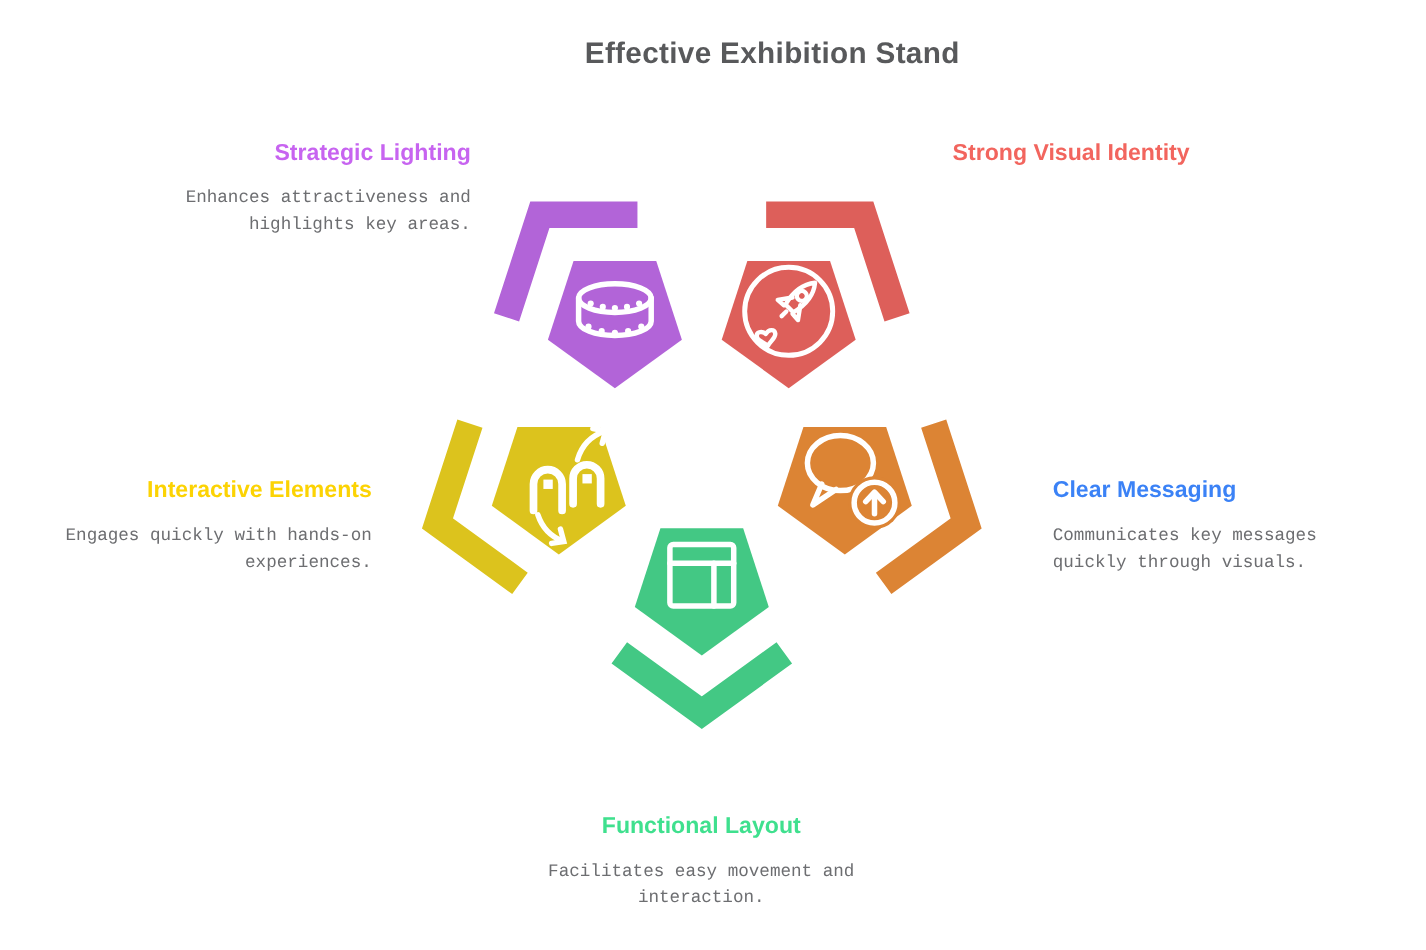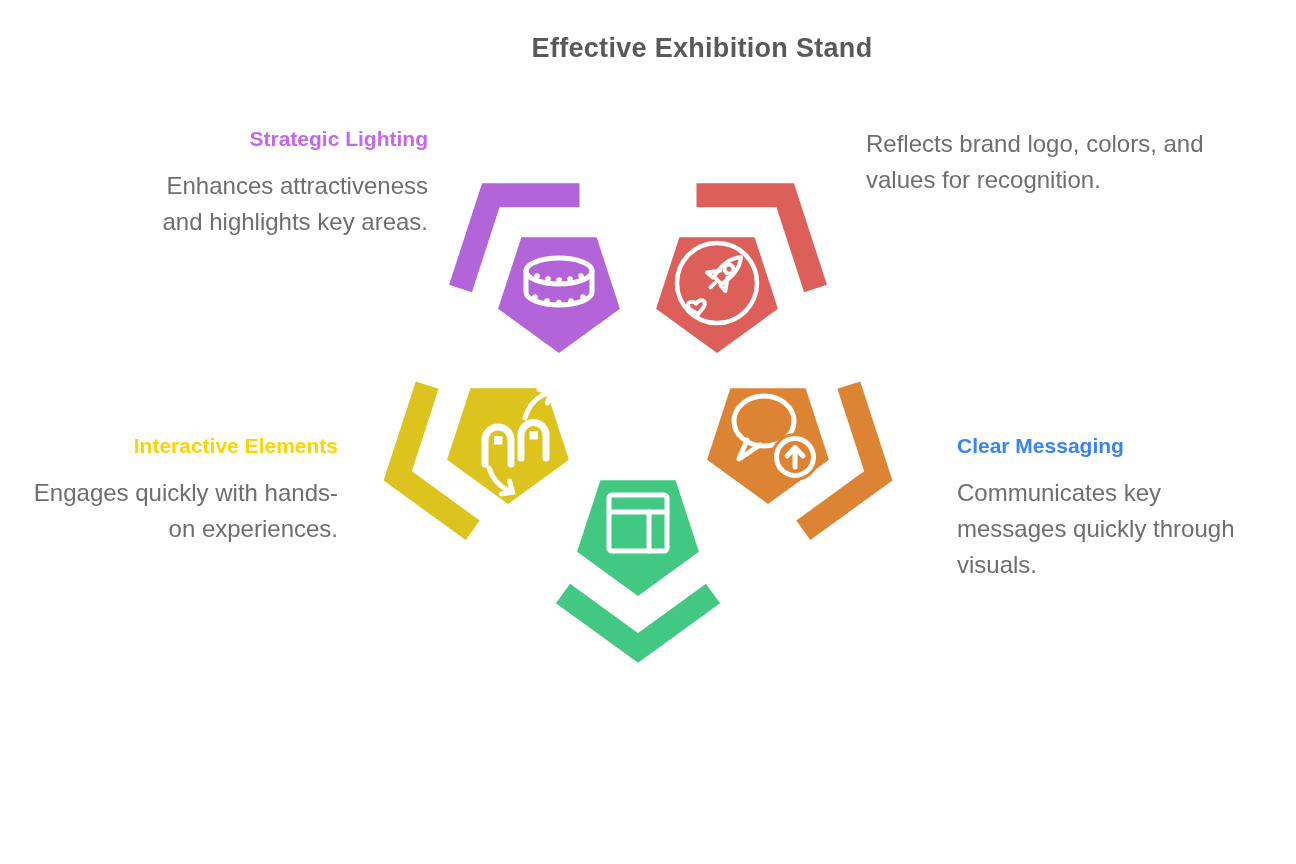--- a/index.html
+++ b/index.html
@@ -4,21 +4,21 @@
 <style>
   html,body { margin:0; padding:0; background:#ffffff; }
   body { font-family:"Liberation Sans", sans-serif; }
   .canvas { position:relative; width:1296px; height:864px; background:#fff; overflow:hidden; }
   .title { position:absolute; left:0; top:17px; width:1276px; margin:16px; text-align:center;
            font-size:27px; font-weight:700; letter-spacing:0.3px;padding-left:48px; }
   .shape { position:absolute; width:270px; height:270px; }
   .shape svg { display:block; }
   .tb { position:absolute; }
   .tb h2 { margin:0 0 17px 0; font-size:21px; font-weight:700; line-height:1.2; }
-  .tb p  { margin:0; font-size:24px; line-height:1.5; }
+  .tb p  { margin:0; font-size:16px; line-height:1.5;font-family:Liberation Mono, monospace; }
   .tb.right  { text-align:right; }
   .tb.center { text-align:center; }
 </style>
 </head>
 <body>
 
 <div class="canvas">
 
   <h1 class="title" style="color: rgb(88, 89, 91);">Effective Exhibition Stand</h1>
 
@@ -108,27 +108,31 @@
       </g>
     </svg>
   </div>
 
   <div class="tb right" style="left:123px; top:126px; width:305px;">
     <h2 style="color: rgb(199, 100, 240);">Strategic Lighting</h2>
     <p style="color: rgb(109, 110, 113);">Enhances attractiveness and highlights key areas.</p>
   </div>
 
   <div class="tb" style="left:866px; top:126px; width:345px;">
-    <p style="color: rgb(109, 110, 113);">Reflects brand logo, colors, and values for recognition.</p>
+    <h2 style="color: rgb(242, 101, 94);">Strong Visual Identity</h2>
   </div>
 
   <div class="tb right" style="left:18px; top:433px; width:320px;">
     <h2 style="color: rgb(252, 211, 3);">Interactive Elements</h2>
     <p style="color: rgb(109, 110, 113);">Engages quickly with hands-on experiences.</p>
   </div>
 
   <div class="tb" style="left:957px; top:433px; width:285px;">
     <h2 style="color: #3b82f6;">Clear Messaging</h2>
     <p style="color: rgb(109, 110, 113);">Communicates key messages quickly through visuals.</p>
   </div>
 
+  <div class="tb center" style="left:470px; top:738px; width:335px;">
+    <h2 style="color: rgb(63, 224, 142);">Functional Layout</h2>
+    <p style="color: rgb(109, 110, 113);">Facilitates easy movement and interaction.</p>
+  </div>
 
 </div>
 
 </body></html>

